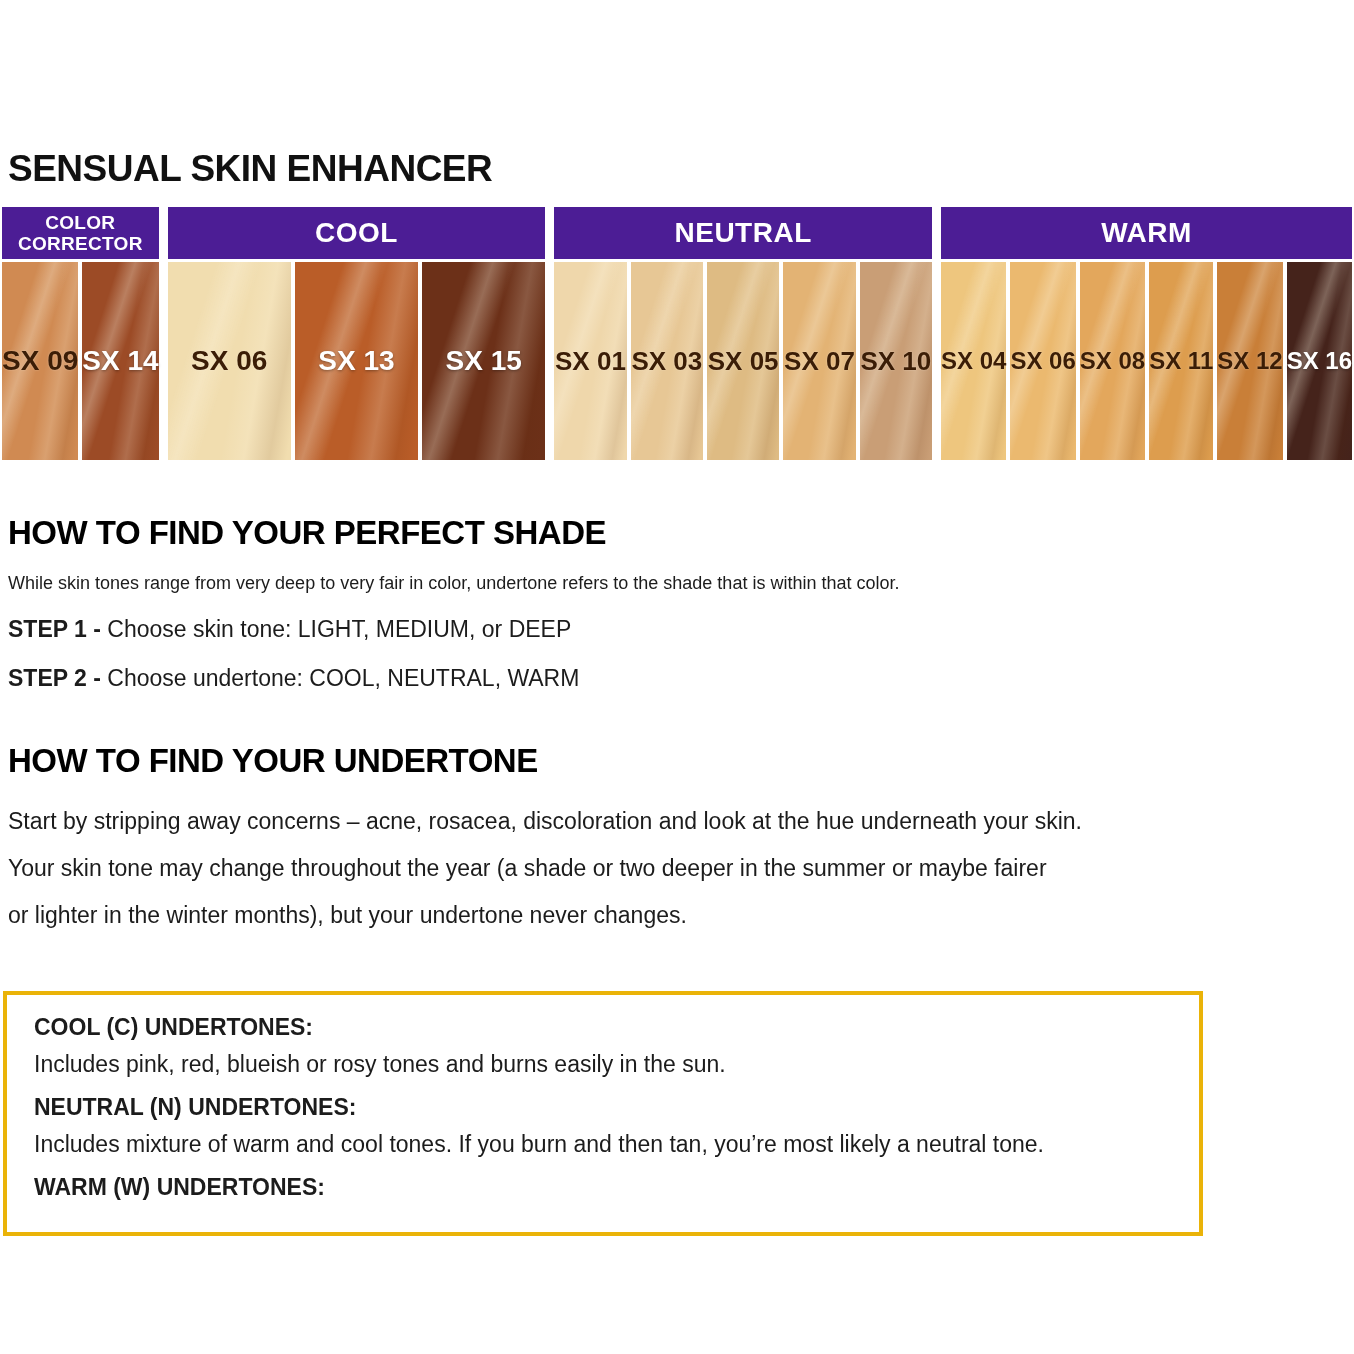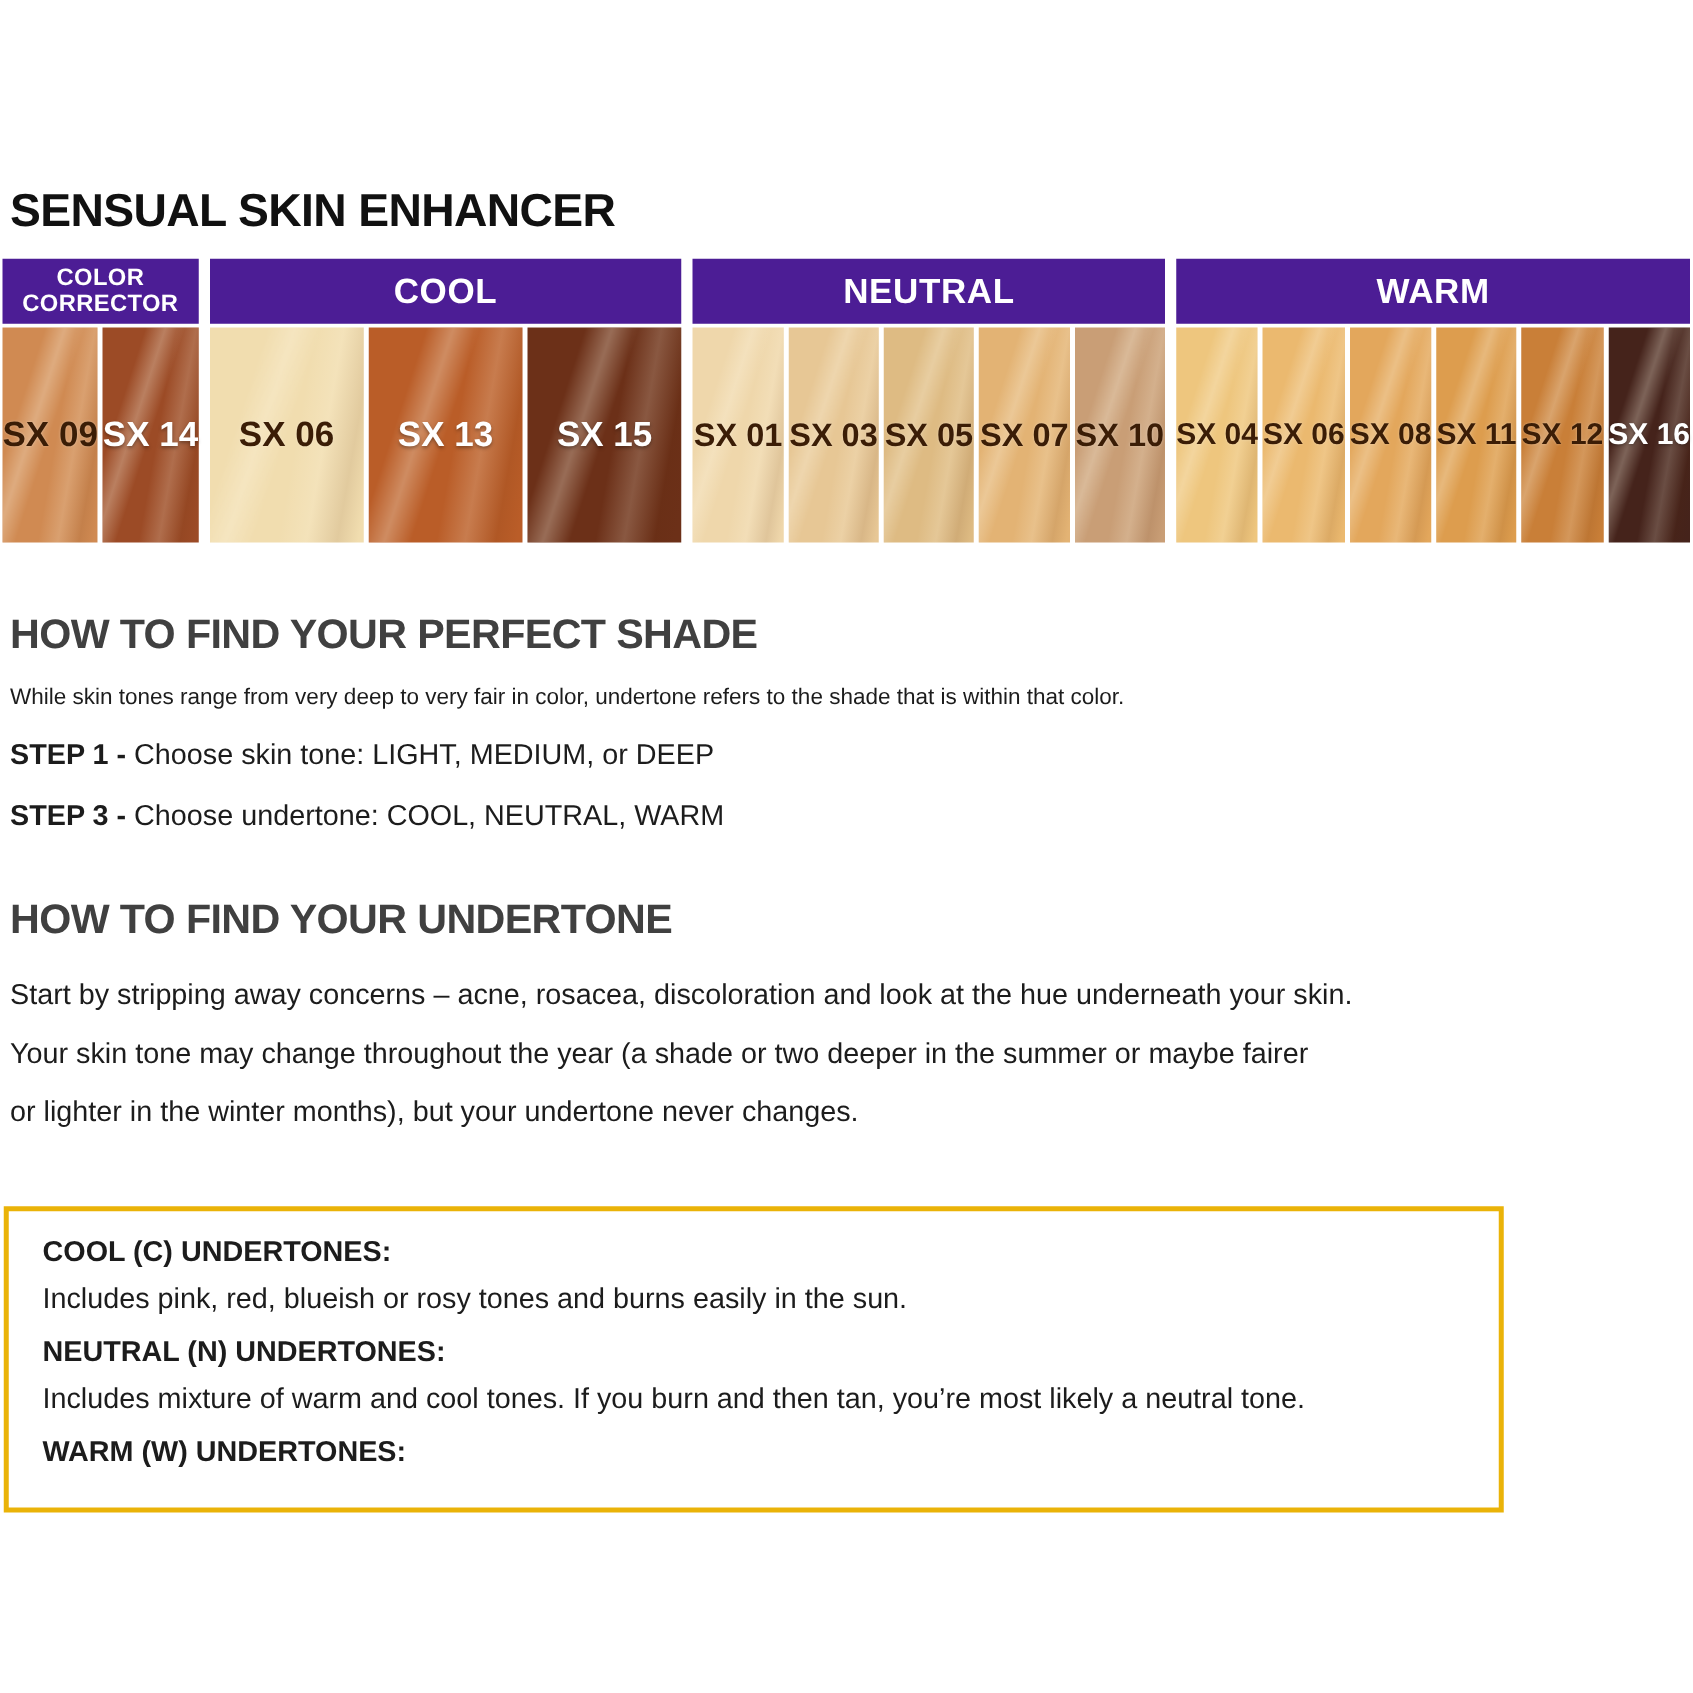--- a/index.html
+++ b/index.html
@@ -36,21 +36,21 @@
     text-align: center;
     font-weight: 700;
     font-size: 28px;
     letter-spacing: 0.5px;
     margin-bottom: 3px;
   }
   .section.cc .section-header {
     font-size: 19px; line-height: 21px; letter-spacing: 0.3px;
     padding: 0 6px;
   }
-  .swatch-row { display: flex; gap: 4px; height: 172px; }
+  .swatch-row { display: flex; gap: 4px; height: 198px; }
   .swatch {
     flex: 1 1 0;
     display: flex; align-items: center; justify-content: center;
     font-weight: 700;
     position: relative;
     background-color: var(--c);
     background-image:
       linear-gradient(108deg, rgba(255,248,230,0) 26%, rgba(255,248,230,0.30) 38%, rgba(255,248,230,0) 50%),
       linear-gradient(100deg, rgba(255,248,230,0) 55%, rgba(255,248,230,0.20) 70%, rgba(90,40,10,0.10) 86%, rgba(255,248,230,0) 97%);
     white-space: nowrap;
@@ -58,21 +58,21 @@
   .section.cc .swatch, .section.cool .swatch { font-size: 28px; }
   .section.neutral .swatch { font-size: 26px; }
   .section.warm .swatch { font-size: 24px; }
   .swatch.dark-label  { color: #3b1d06; text-shadow: 0 0 2px rgba(255,255,255,0.35); }
   .swatch.light-label { color: #ffffff; text-shadow: 0 1px 3px rgba(0,0,0,0.35); }
 
   
   h2.heading {
     margin: 54px 0 0 8px;
     font-size: 33px; font-weight: 700; letter-spacing: -0.5px;
-    color: #404040;
+    color: #000000;
   }
   h2.heading.second { margin-top: 50px; }
   p.body-line { margin: 21px 0 0 8px; font-size: 18px; }
   p.step-line { margin: 22px 0 0 8px; font-size: 23px; }
   p.step-line .step-label { font-weight: 700; }
   .para { margin: 18px 0 0 8px; font-size: 23px; line-height: 47px; }
   .para span { display: block; }
 
   
   .ubox {
@@ -128,21 +128,21 @@
           <div class="swatch dark-label" style="--c: #C97F38;">SX 12</div>
           <div class="swatch light-label" style="--c: #45231B;">SX 16</div>
         </div>
       </div>
     </div>
 
   <h2 class="heading">HOW TO FIND YOUR PERFECT SHADE</h2>
   <p class="body-line">While skin tones range from very deep to very fair in color, undertone refers to the shade that is within that color.</p>
   <div id="steps-container">
       <p class="step-line"><span class="step-label">STEP 1 - </span><span>Choose skin tone: LIGHT, MEDIUM, or DEEP</span></p>
-      <p class="step-line"><span class="step-label">STEP 3 - </span><span>Choose undertone: COOL, NEUTRAL, WARM</span></p>
+      <p class="step-line"><span class="step-label">STEP 2 - </span><span>Choose undertone: COOL, NEUTRAL, WARM</span></p>
     </div>
 
   <h2 class="heading second">HOW TO FIND YOUR UNDERTONE</h2>
   <div class="para" id="undertone-lines">
       <span>Start by stripping away concerns – acne, rosacea, discoloration and look at the hue underneath your skin.</span>
       <span>Your skin tone may change throughout the year (a shade or two deeper in the summer or maybe fairer</span>
       <span>or lighter in the winter months), but your undertone never changes.</span>
     </div>
 
   <div class="ubox" id="ubox">

